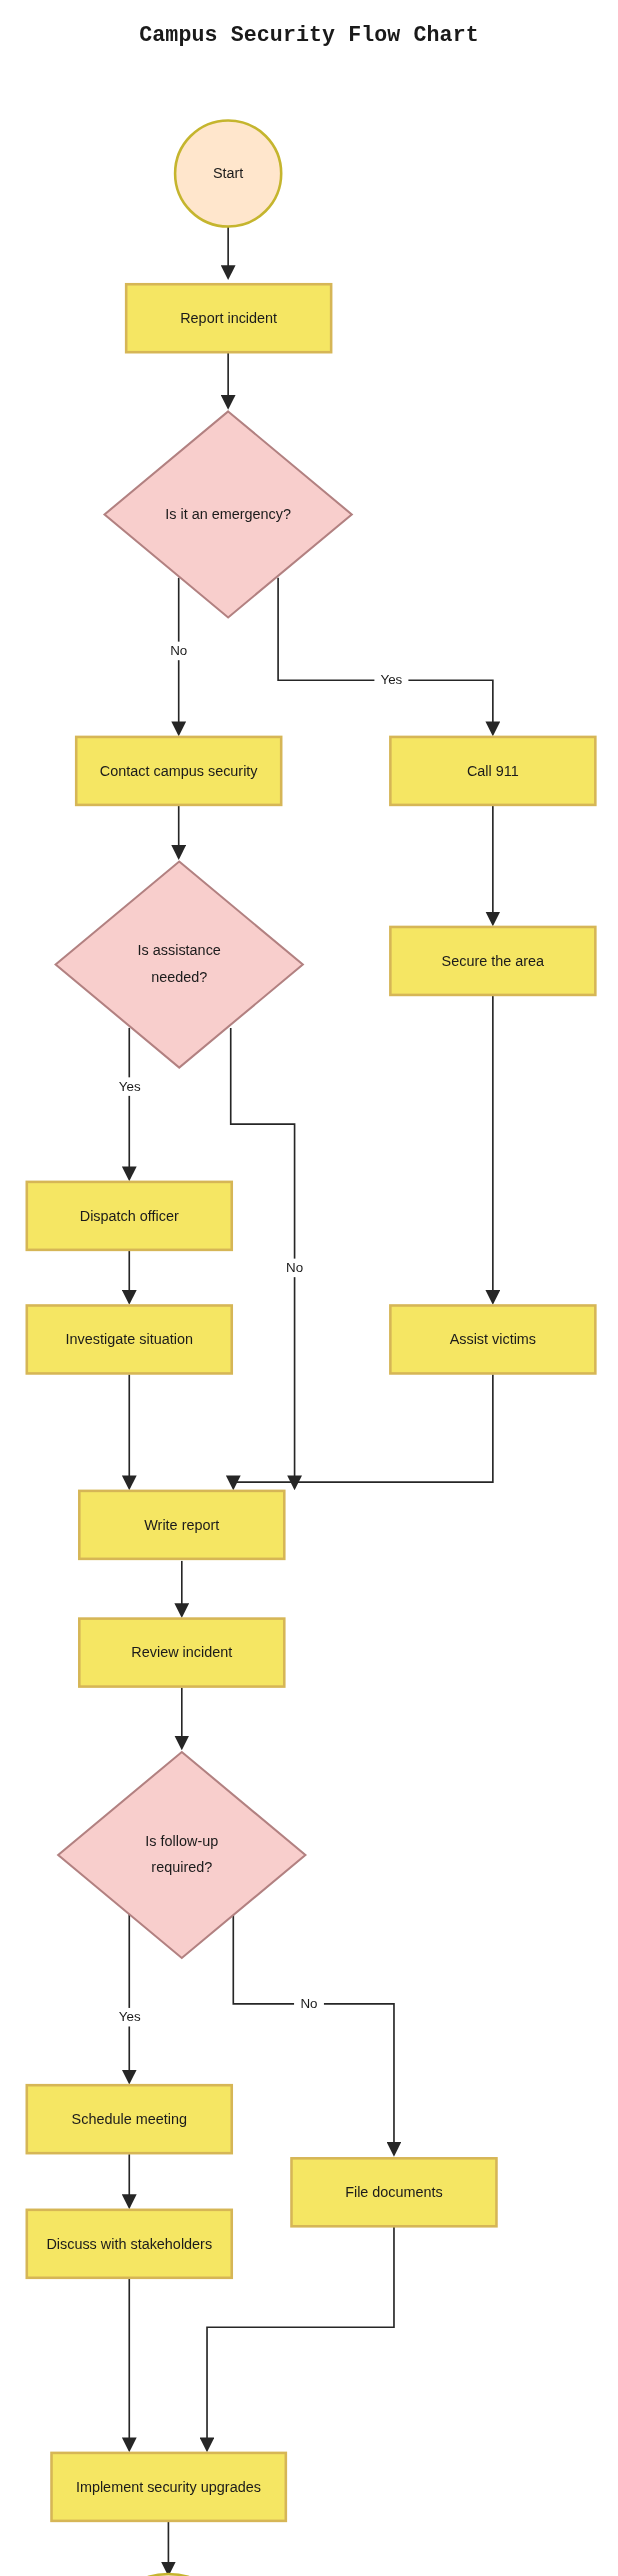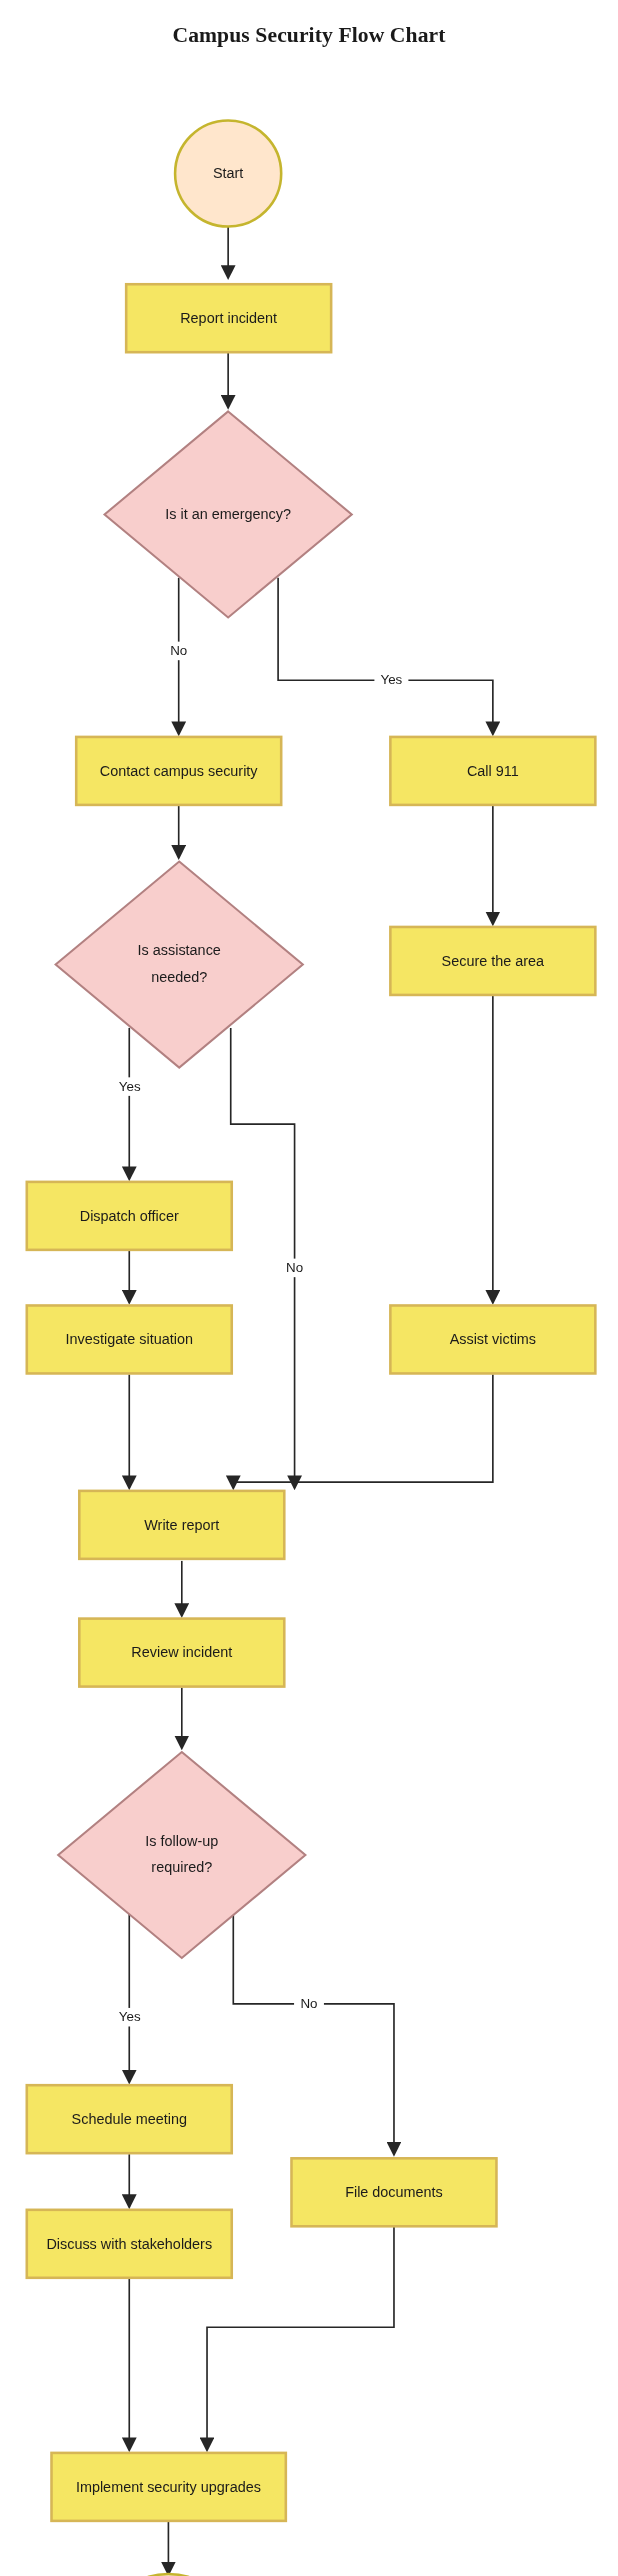--- a/index.html
+++ b/index.html
@@ -17,21 +17,21 @@
   #chart-title {
     position: absolute;
     top: 23px;
     left: 0;
     width: 618px;
     text-align: center;
     font-size: 21.6px;
     font-weight: bold;
     color: #1a1a1a;
     letter-spacing: 0.1px;
-    font-family: Liberation Serif, serif;
+    font-family: Liberation Mono, monospace;
   }
   svg#flow {
     position: absolute;
     top: 0;
     left: 0;
     width: 618px;
     height: 2664px;
     display: block;
   }
   .node-label {

